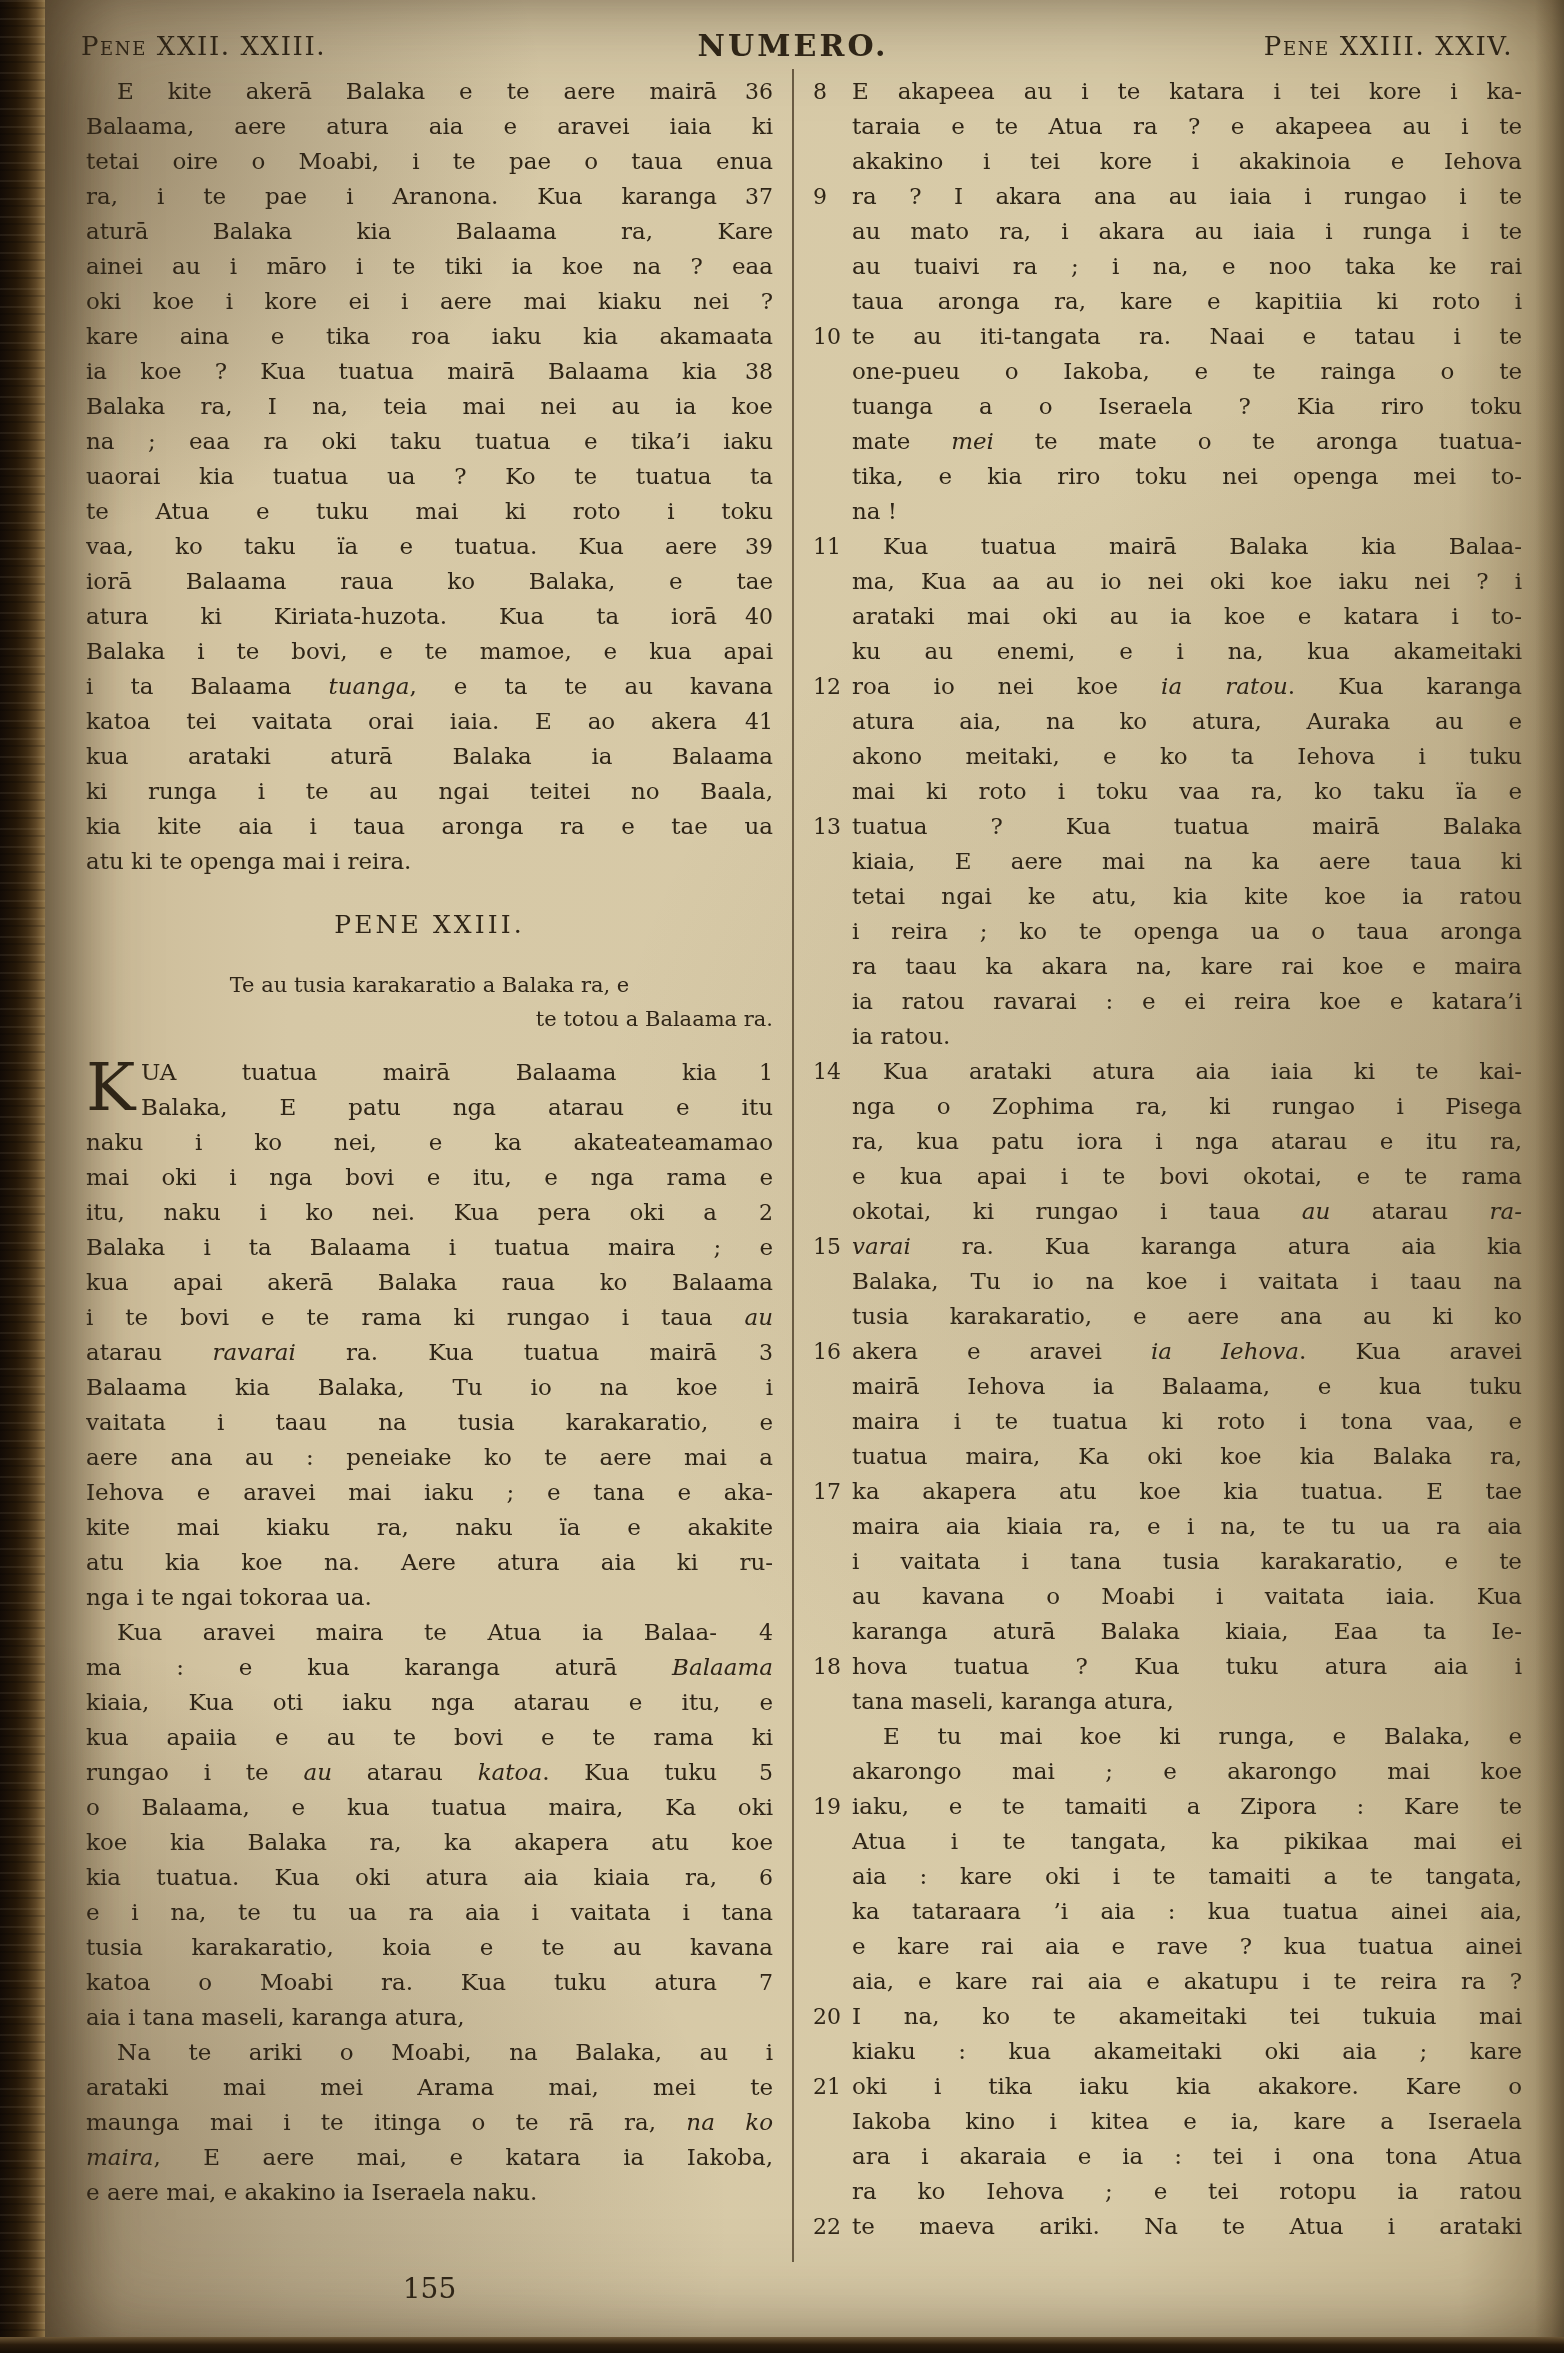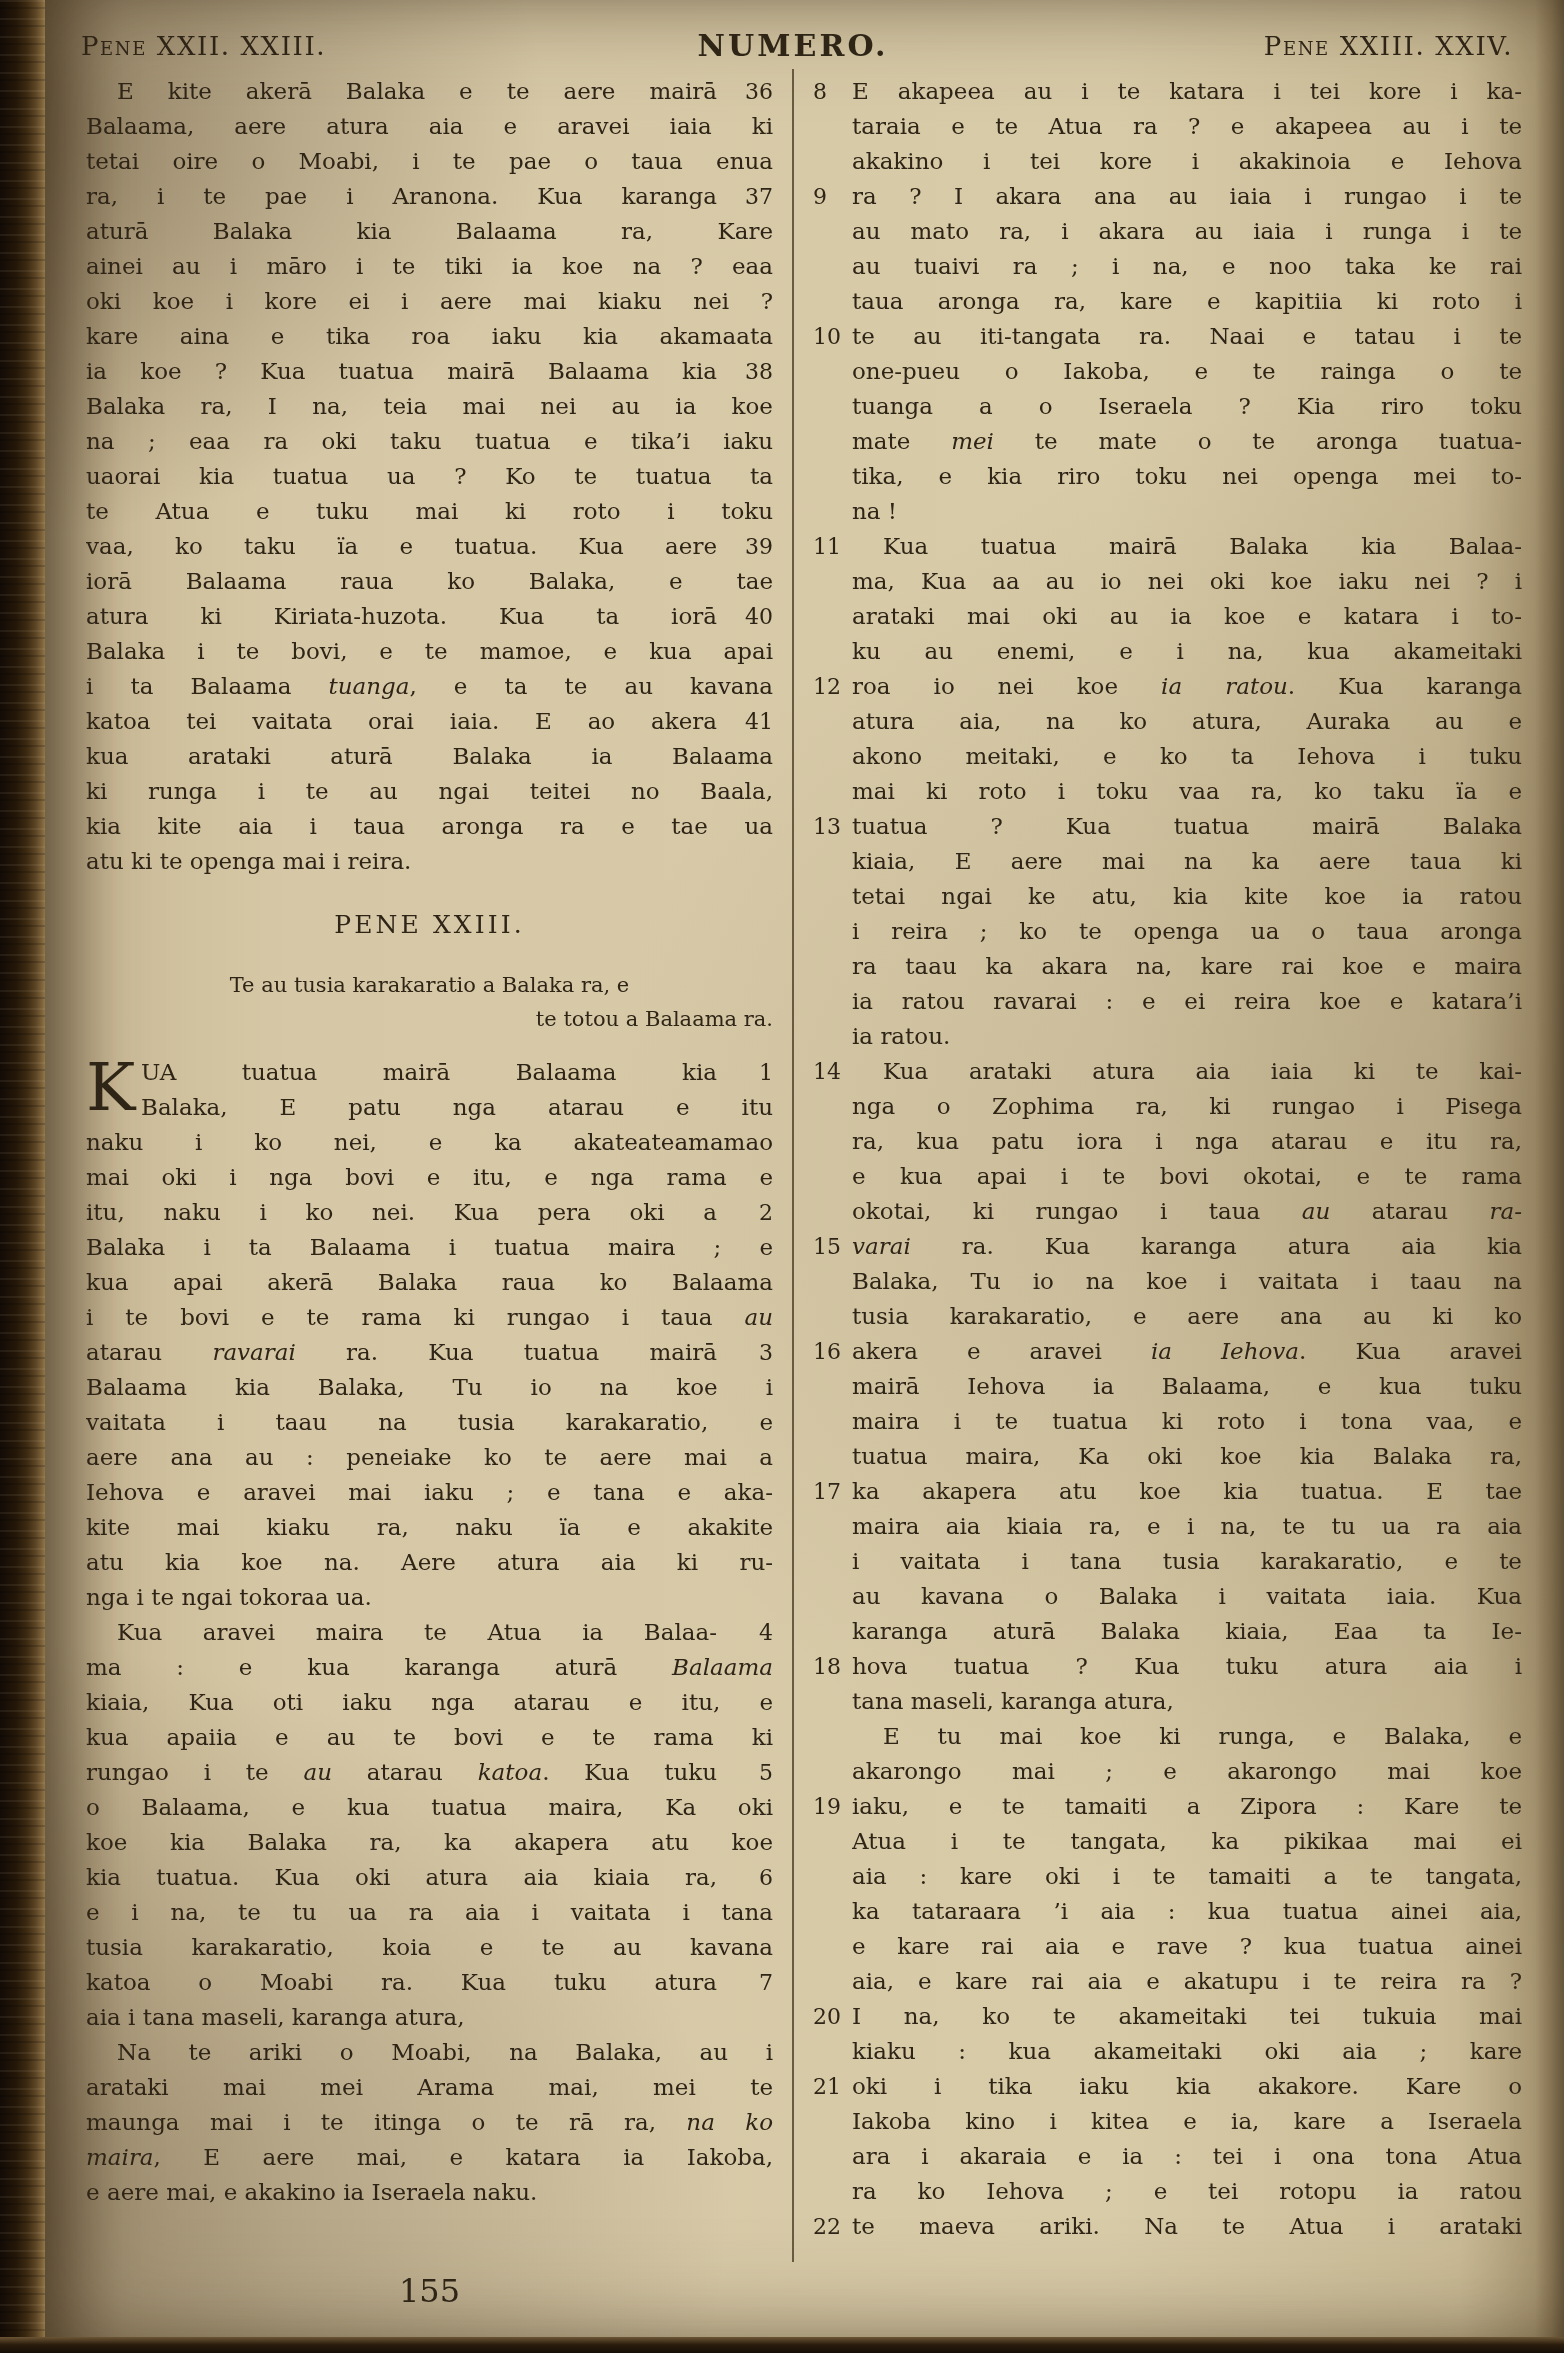--- a/index.html
+++ b/index.html
@@ -53,21 +53,21 @@
   .line.pad .txt{padding-left:55px;}
   .v{flex:0 0 auto;font-size:22px;}
   .v-l{width:56px;text-align:right;}
   .v-r{width:39px;text-align:left;}
   .drop{
     position:absolute;left:0;top:-2.3px;font-size:66px;line-height:70px;z-index:2;
   }
   .heading{height:38px;line-height:38px;margin:27px 0 23.5px;text-align:center;font-size:25px;letter-spacing:3.1px;}
   .subtitle{height:34px;line-height:34px;text-align:center;font-size:21px;}
   .subtitle.sub-end{margin-bottom:19.6px;text-align:right;}
-  .page-num{position:absolute;left:41px;width:687px;top:2272px;text-align:center;font-size:32px;}
+  .page-num{position:absolute;left:41px;width:687px;top:2272px;text-align:center;font-size:28px;}
 </style>
 </head>
 <body>
 
 <div class="book">
   <div class="binding"></div>
   <div class="paper">
     <div class="header">
       <div class="h-left">Pene XXII. XXIII.</div>
       <div class="h-center">NUMERO.</div>
@@ -429,21 +429,21 @@
         <div class="line">
           <span class="v v-r"></span>
           <span class="txt">maira aia kiaia ra, e i na, te tu ua ra aia</span>
         </div>
         <div class="line">
           <span class="v v-r"></span>
           <span class="txt">i vaitata i tana tusia karakaratio, e te</span>
         </div>
         <div class="line">
           <span class="v v-r"></span>
-          <span class="txt">au kavana o Balaka i vaitata iaia.  Kua</span>
+          <span class="txt">au kavana o Moabi i vaitata iaia.  Kua</span>
         </div>
         <div class="line">
           <span class="v v-r"></span>
           <span class="txt">karanga aturā Balaka kiaia, Eaa ta Ie-</span>
         </div>
         <div class="line">
           <span class="v v-r">18</span>
           <span class="txt">hova tuatua ? Kua tuku atura aia i</span>
         </div>
         <div class="line end">

